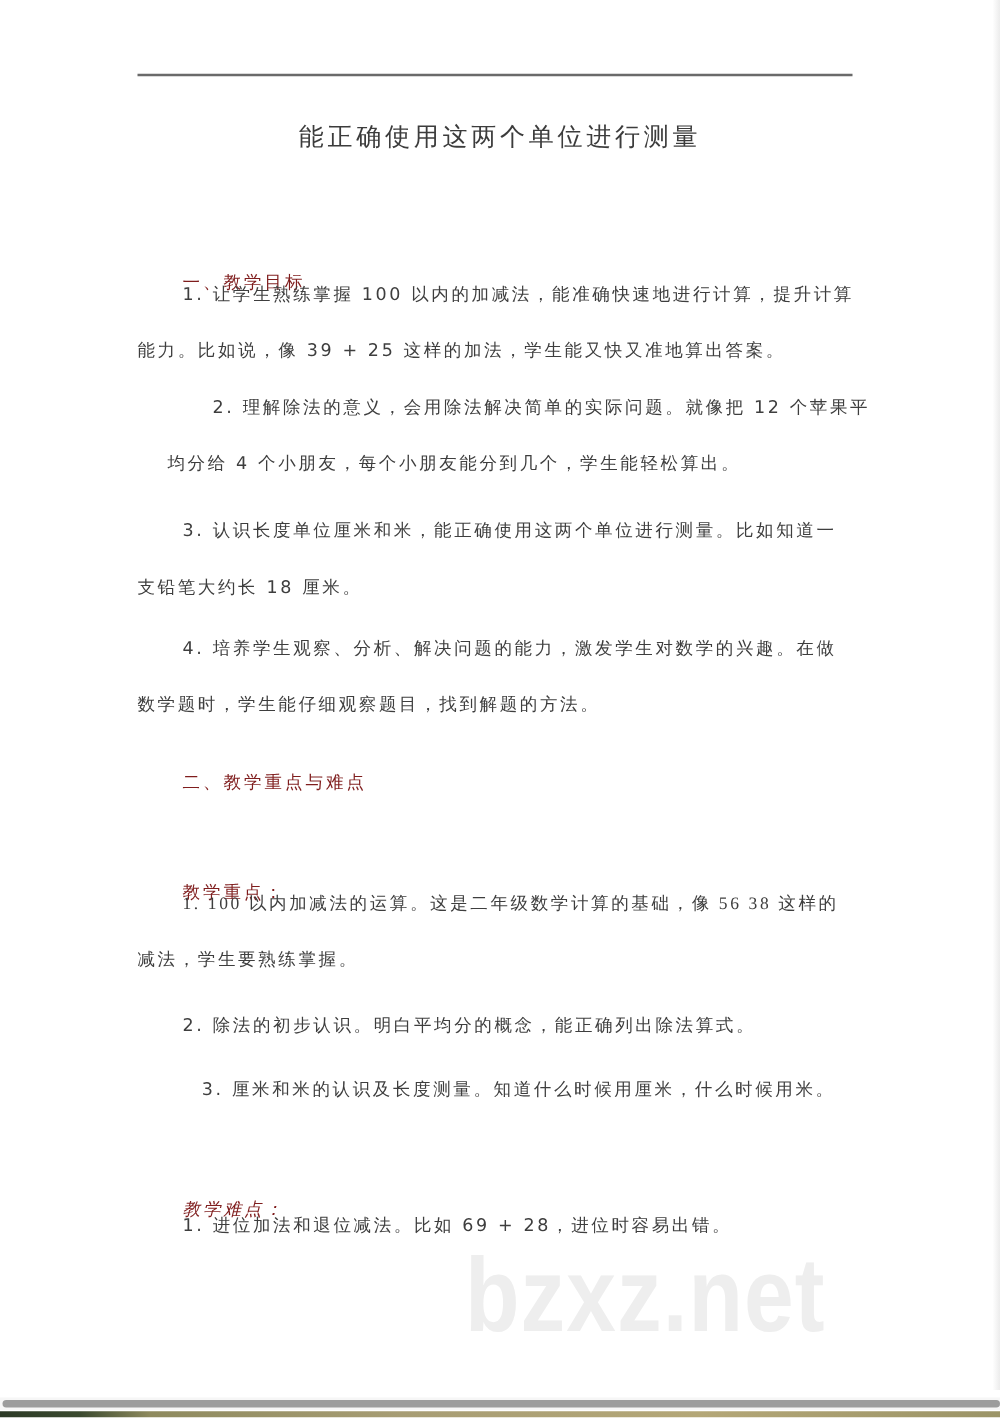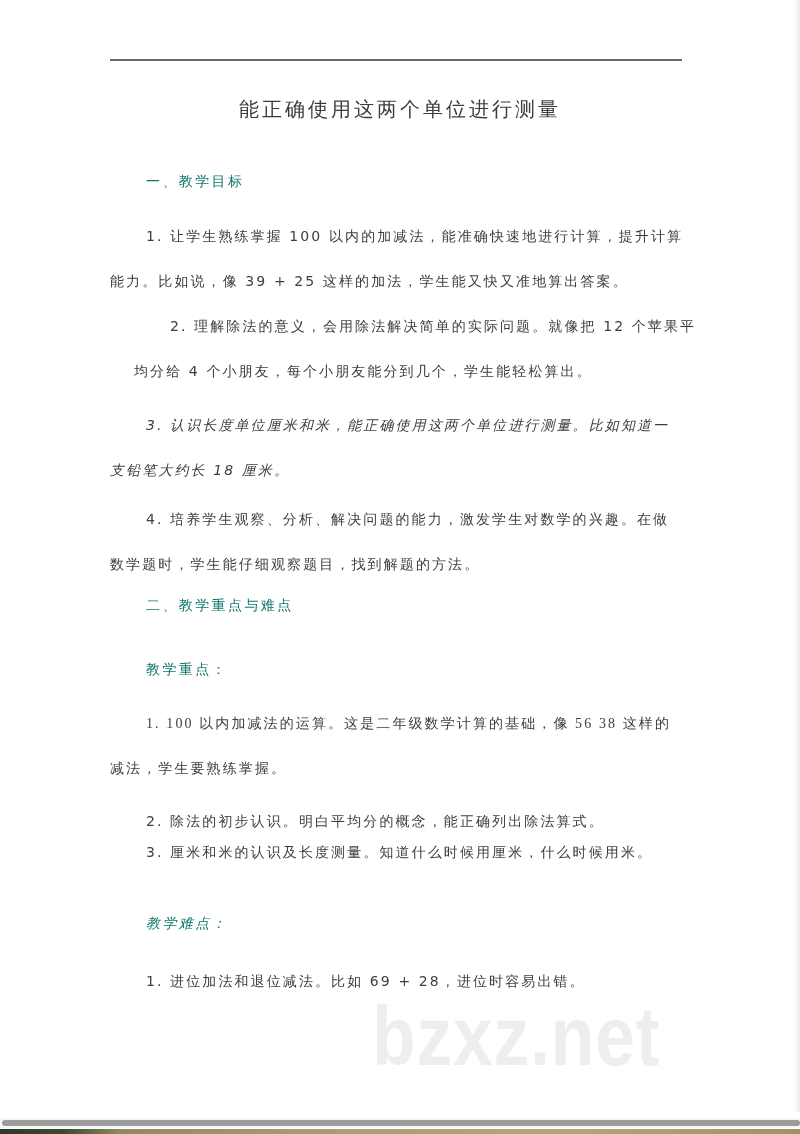--- a/index.html
+++ b/index.html
@@ -20,21 +20,21 @@
     .doc-title {
       position: absolute; left: 0; right: 0; top: 96px;
       text-align: center; font-size: 20px; letter-spacing: 3px; color: #3c3c3c;
     }
     .para {
       position: absolute; left: 110px; width: 574px;
       font-size: 14px; line-height: 45px; letter-spacing: 2.1px; color: #3e3e3e;
       text-indent: 36px; margin: 0;
     }
     .heading {
-      position: absolute; left: 146px; font-size: 14px; letter-spacing: 2.4px; color: #0f766e;
+      position: absolute; left: 146px; font-size: 14px; letter-spacing: 2.4px; color: #7f1d1d; margin-top: 44px;
     }
     .watermark {
       position: absolute; left: 372px; top: 988px;
       font-family: "Liberation Sans", sans-serif; font-weight: bold; font-size: 84px;
       color: #eeeeee; letter-spacing: 1px; transform: scaleX(0.85); transform-origin: left top;
     }
     .scrollbar-track {
       position: absolute; left: 0; top: 1118px; width: 800px; height: 10px; background: #f6f6f6;
     }
     .scrollbar-thumb {
@@ -52,30 +52,30 @@
 <div class="page-edge"></div>
 
 <div class="top-rule"></div>
 
 <div class="doc-title">能正确使用这两个单位进行测量</div>
 
 <div class="heading" style="top:173px;">一、教学目标</div>
 
 <p class="para" style="top:214px;">1. 让学生熟练掌握 100 以内的加减法，能准确快速地进行计算，提升计算能力。比如说，像 39 + 25 这样的加法，学生能又快又准地算出答案。</p>
 <p class="para" style="top:304px;margin-left:24px;">2. 理解除法的意义，会用除法解决简单的实际问题。就像把 12 个苹果平均分给 4 个小朋友，每个小朋友能分到几个，学生能轻松算出。</p>
-<p class="para" style="top:403px;font-style:italic;">3. 认识长度单位厘米和米，能正确使用这两个单位进行测量。比如知道一支铅笔大约长 18 厘米。</p>
+<p class="para" style="top:403px;">3. 认识长度单位厘米和米，能正确使用这两个单位进行测量。比如知道一支铅笔大约长 18 厘米。</p>
 <p class="para" style="top:497px;">4. 培养学生观察、分析、解决问题的能力，激发学生对数学的兴趣。在做数学题时，学生能仔细观察题目，找到解题的方法。</p>
 
-<div class="heading" style="top:597px;">二、教学重点与难点</div>
+<div class="heading" style="top:573px;">二、教学重点与难点</div>
 
 <div class="heading" style="top:661px;text-align:center;">教学重点：</div>
 
 <p class="para" style="top:701px;font-family:Liberation Serif, serif;">1. 100 以内加减法的运算。这是二年级数学计算的基础，像 56   38 这样的减法，学生要熟练掌握。</p>
 <p class="para" style="top:799px;">2. 除法的初步认识。明白平均分的概念，能正确列出除法算式。</p>
-<p class="para" style="top:830px;">3. 厘米和米的认识及长度测量。知道什么时候用厘米，什么时候用米。</p>
+<p class="para" style="top:850px;text-align:center;">3. 厘米和米的认识及长度测量。知道什么时候用厘米，什么时候用米。</p>
 
 <div class="heading" style="top:915px;font-style:italic;">教学难点：</div>
 
 <p class="para" style="top:959px;">1. 进位加法和退位减法。比如 69 + 28，进位时容易出错。</p>
 
 <div class="watermark">bzxz.net</div>
 
 <div class="scrollbar-track"></div>
 <div class="scrollbar-thumb"></div>
 <div class="bottom-strip"></div>

